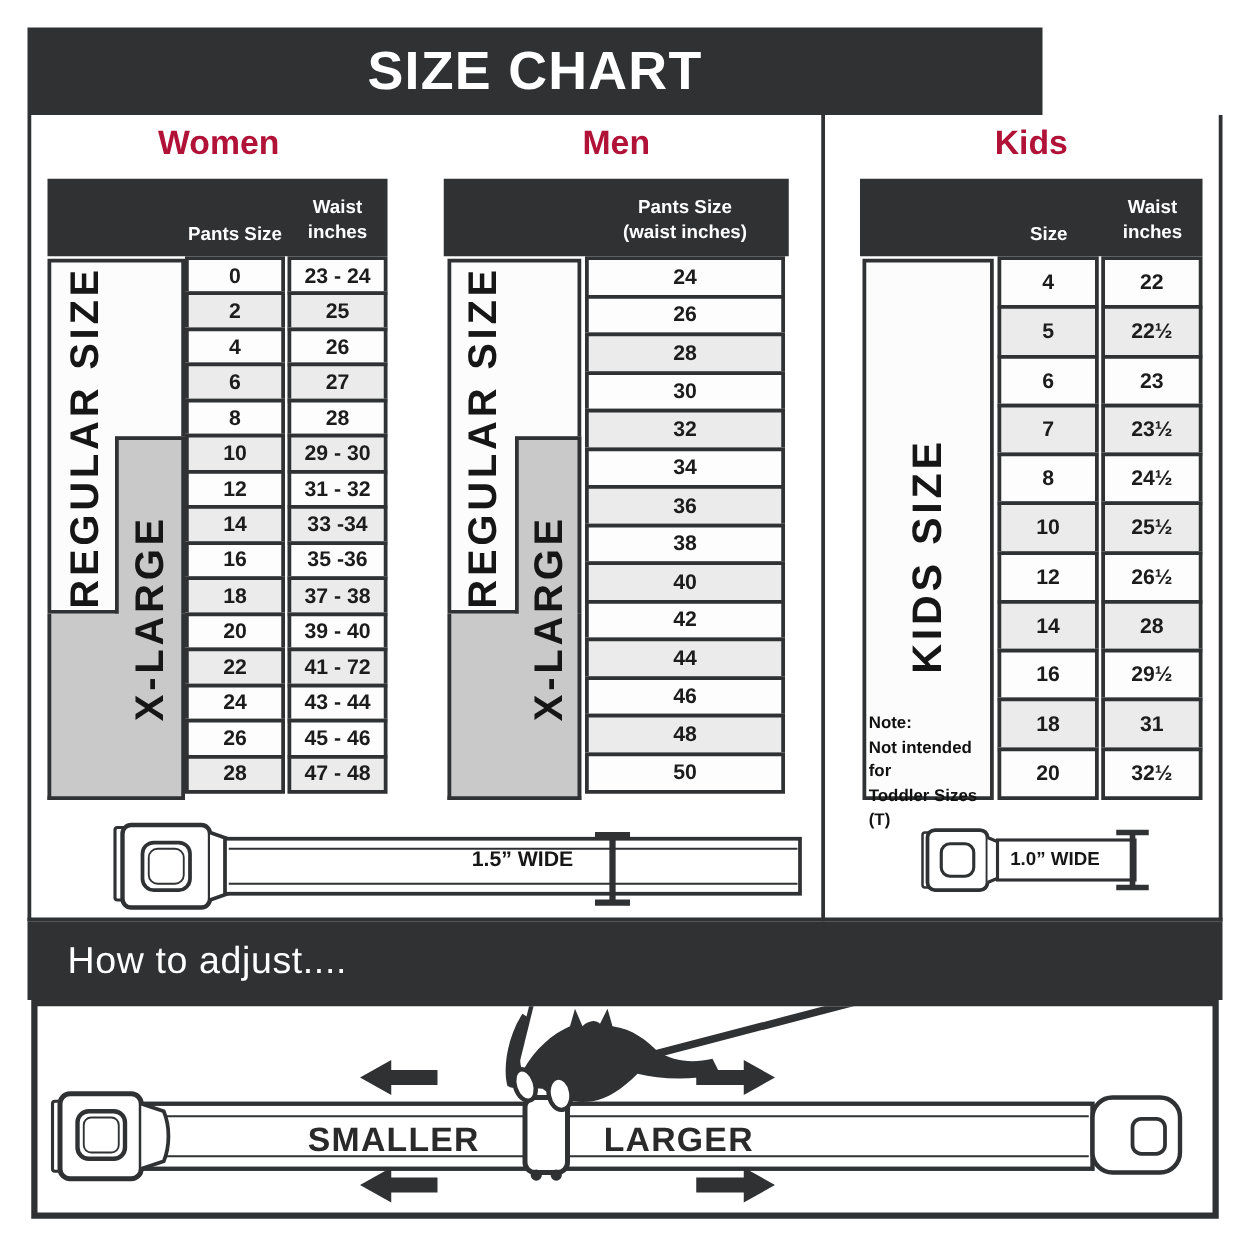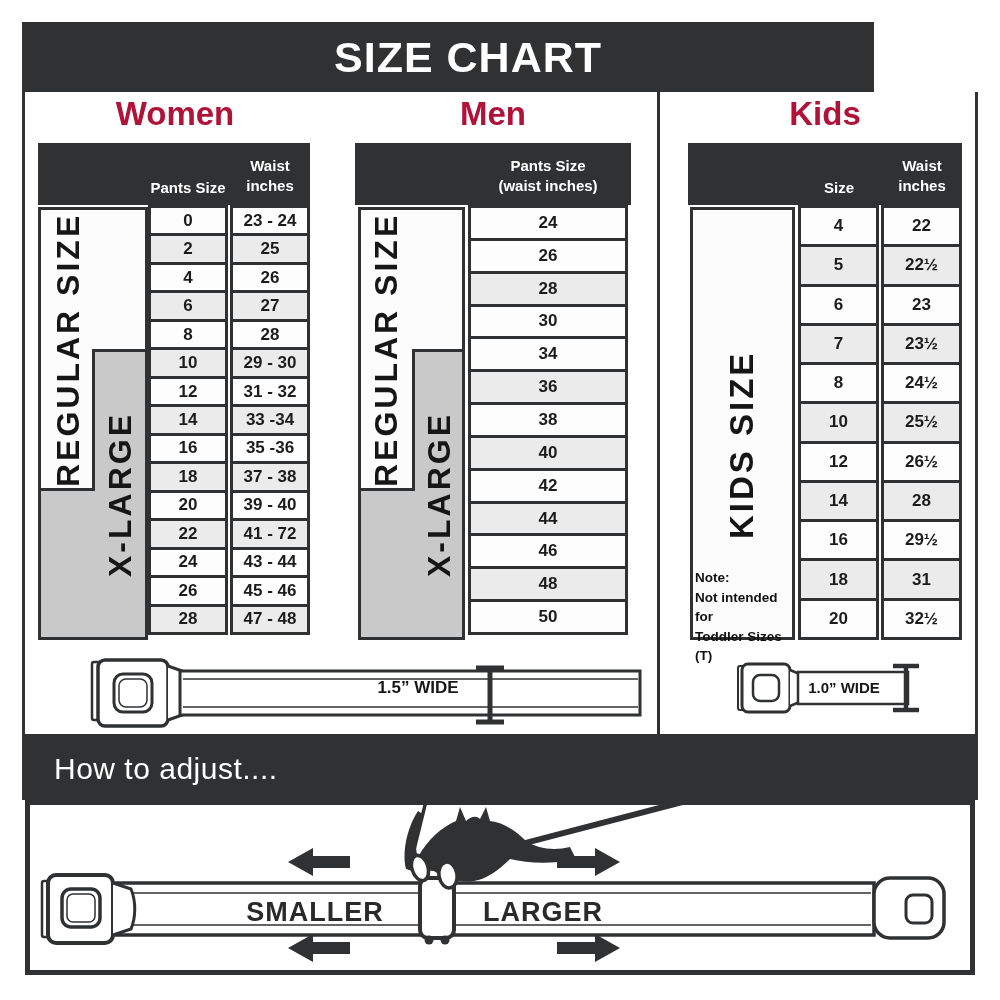--- a/index.html
+++ b/index.html
@@ -5,30 +5,30 @@
   :root{
     --dark:#2f3133; --red:#b11237; --shade:#ebebeb; --gray:#c9c9c9; --rowtext:#1c1c1c;
   }
   html,body{margin:0;padding:0;background:#fff;}
   .page{position:relative;width:1000px;height:1000px;background:#fff;overflow:hidden;
         font-family:"Liberation Sans", sans-serif;color:var(--rowtext);}
   .abs{position:absolute;}
 
   
   .banner{left:22px;top:22px;width:812px;height:70px;background:var(--dark);
-          display:flex;align-items:center;justify-content:center;padding-left:40px;}
+          display:flex;align-items:center;justify-content:center;}
   .banner span{color:#fff;font-size:43px;font-weight:bold;letter-spacing:1px;}
 
   
   .main{left:22px;top:92px;width:956px;height:645px;border:3px solid var(--dark);
         border-top:none;box-sizing:border-box;background:#fff;}
   .divider{left:657px;top:92px;width:3px;height:645px;background:var(--dark);}
 
   .sec-h{top:94px;height:40px;display:flex;align-items:center;justify-content:center;
-         color:var(--red);font-size:33px;font-weight:bold;}
+         color:var(--red);font-size:27px;font-weight:bold;}
 
   
   .thead{background:var(--dark);}
   .thead span{position:absolute;color:#fff;font-size:15px;font-weight:bold;text-align:center;}
 
   
   .rows{display:flex;flex-direction:column;}
   .trow{flex:1;display:flex;gap:2px;margin-top:-3px;}
   .rows .trow:first-child{margin-top:0;}
   .tcell{flex:1;border:3px solid var(--dark);background:#fdfdfd;display:flex;
@@ -164,20 +164,23 @@
       <div class="trow">
         <div class="tcell">26</div>
       </div>
       <div class="trow">
         <div class="tcell shaded">28</div>
       </div>
       <div class="trow">
         <div class="tcell">30</div>
       </div>
       <div class="trow">
+        <div class="tcell shaded">32</div>
+      </div>
+      <div class="trow">
         <div class="tcell">34</div>
       </div>
       <div class="trow">
         <div class="tcell shaded">36</div>
       </div>
       <div class="trow">
         <div class="tcell">38</div>
       </div>
       <div class="trow">
         <div class="tcell shaded">40</div>

